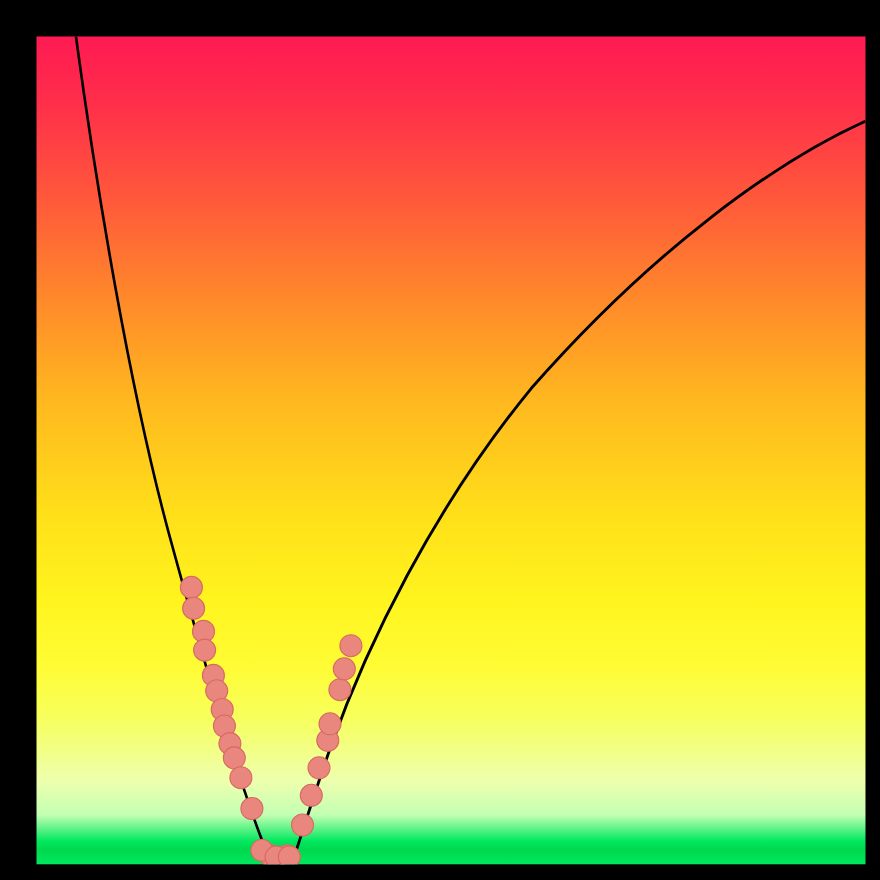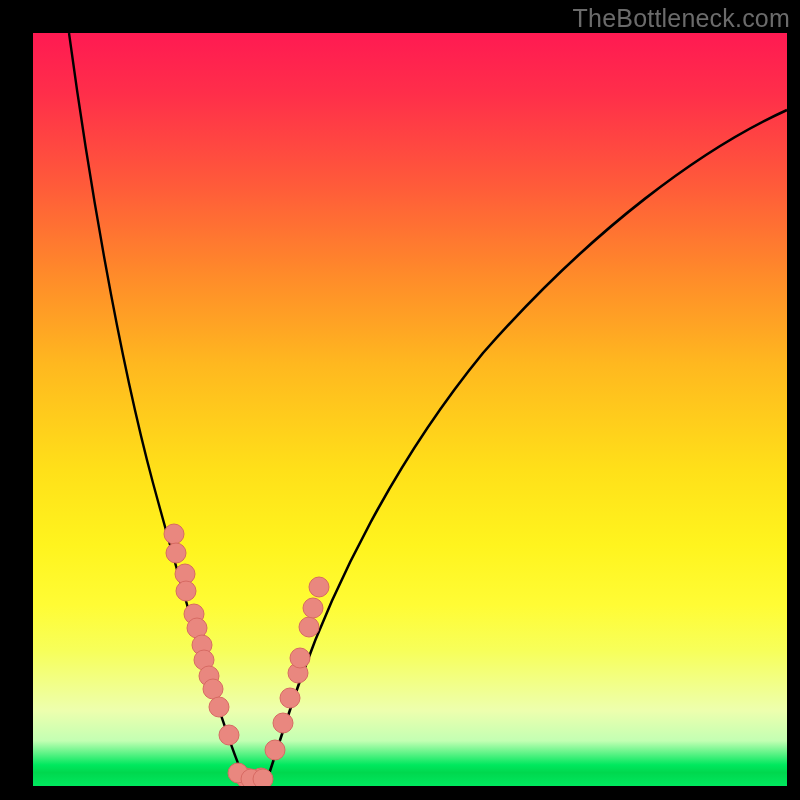--- a/index.html
+++ b/index.html
@@ -95,14 +95,13 @@
           <circle cx="267" cy="625" r="10" fill="#e9877f" stroke="#d76a63" stroke-width="1"></circle>
           <circle cx="276" cy="594" r="10" fill="#e9877f" stroke="#d76a63" stroke-width="1"></circle>
           <circle cx="280" cy="575" r="10" fill="#e9877f" stroke="#d76a63" stroke-width="1"></circle>
           <circle cx="286" cy="554" r="10" fill="#e9877f" stroke="#d76a63" stroke-width="1"></circle>
           <circle cx="205" cy="740" r="10" fill="#e9877f" stroke="#d76a63" stroke-width="1"></circle>
           <circle cx="218" cy="746" r="10" fill="#e9877f" stroke="#d76a63" stroke-width="1"></circle>
           <circle cx="230" cy="746" r="10" fill="#e9877f" stroke="#d76a63" stroke-width="1"></circle>
         </g>
     </svg>
   </div>
-  <div class="watermark">TheBottleneck.com</div>
 </div>
 
 </body></html>

